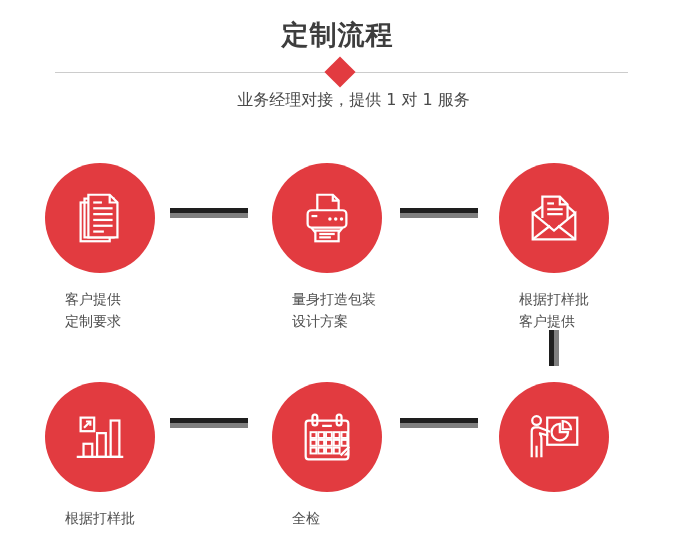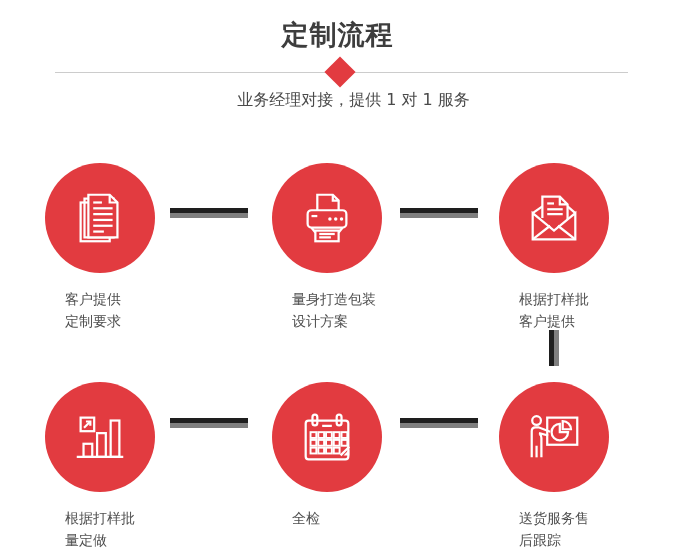--- a/index.html
+++ b/index.html
@@ -160,21 +160,20 @@
           <path d="M17.5,16 H22 V20.5"></path>
           <line x1="8" y1="52.5" x2="56" y2="52.5"></line>
           <rect x="15" y="39" width="9" height="13.5"></rect>
           <rect x="29" y="28" width="9" height="24.5"></rect>
           <rect x="43" y="15" width="9" height="37.5"></rect>
         </svg>
       </span>
     </div>
     <div class="step-label">
       <span>根据打样批</span>
-      <span>量定做</span>
     </div>
   </div>
 
   <div class="step r1 c1">
     <div class="circle">
       <span>
         <svg width="62" height="62" viewBox="0 0 64 64" fill="none" stroke="#fff" stroke-width="2.3">
           <rect x="10" y="15" width="44" height="40" rx="3"></rect>
           <line x1="27" y1="20.5" x2="37" y2="20.5"></line>
           <rect x="17" y="9" width="5" height="11" rx="2.5"></rect>
@@ -213,19 +212,15 @@
           <path d="M38,18.5 A8.5,8.5 0 1 0 46.5,27 L38,27 Z"></path>
           <path d="M41,15.5 A8.5,8.5 0 0 1 49.5,24 L41,24 Z"></path>
           <circle cx="14" cy="15" r="4.5"></circle>
           <path d="M9,53 V26 Q9,22 13,22 H16 L28,26.5"></path>
           <path d="M16.5,28 L26,30.5"></path>
           <path d="M19,53 V33 Q19,30 17,29"></path>
           <path d="M14,53 V41"></path>
         </svg>
       </span>
     </div>
-    <div class="step-label">
-      <span>送货服务售</span>
-      <span>后跟踪</span>
-    </div>
   </div>
 
 </div>
 
 </body></html>

